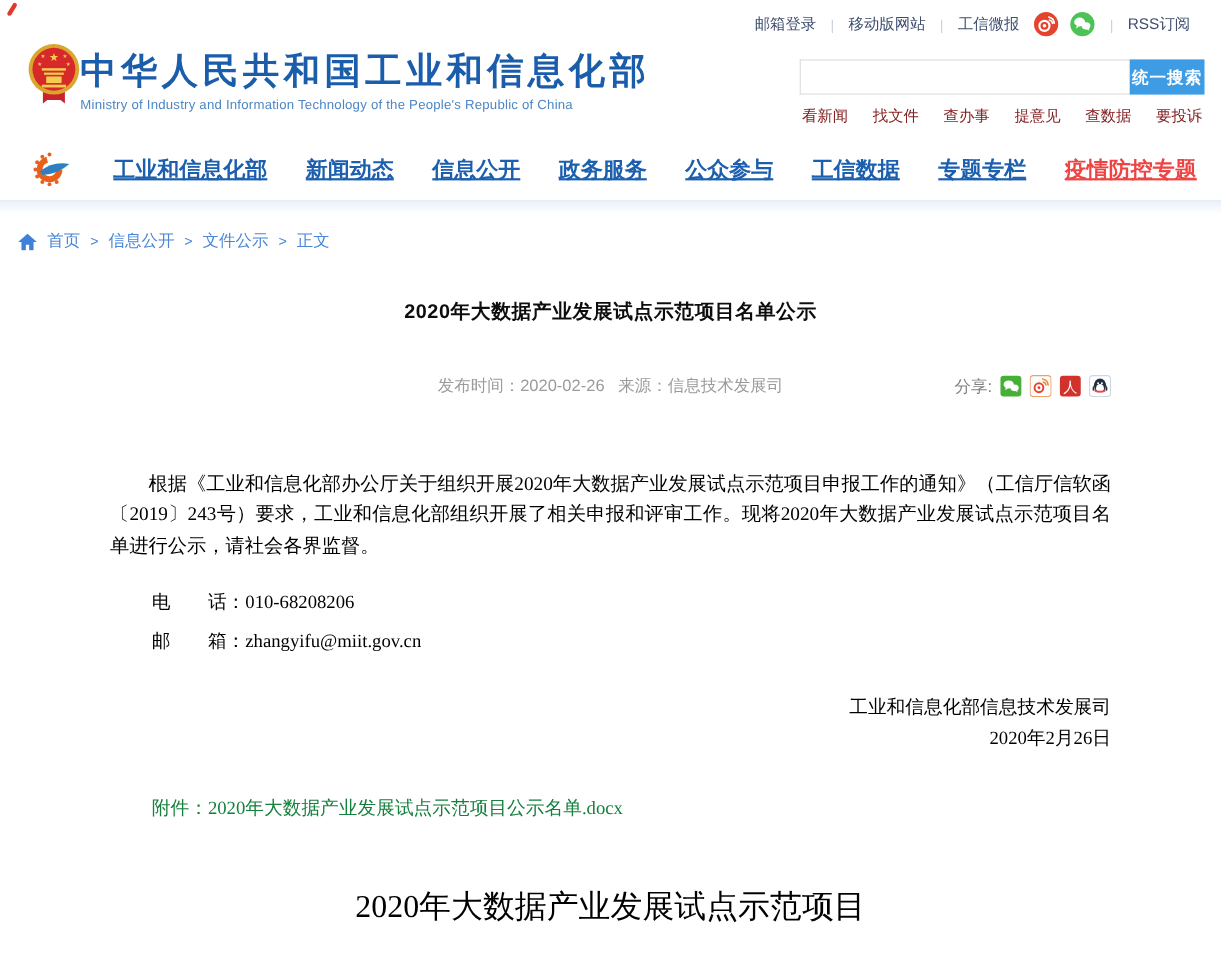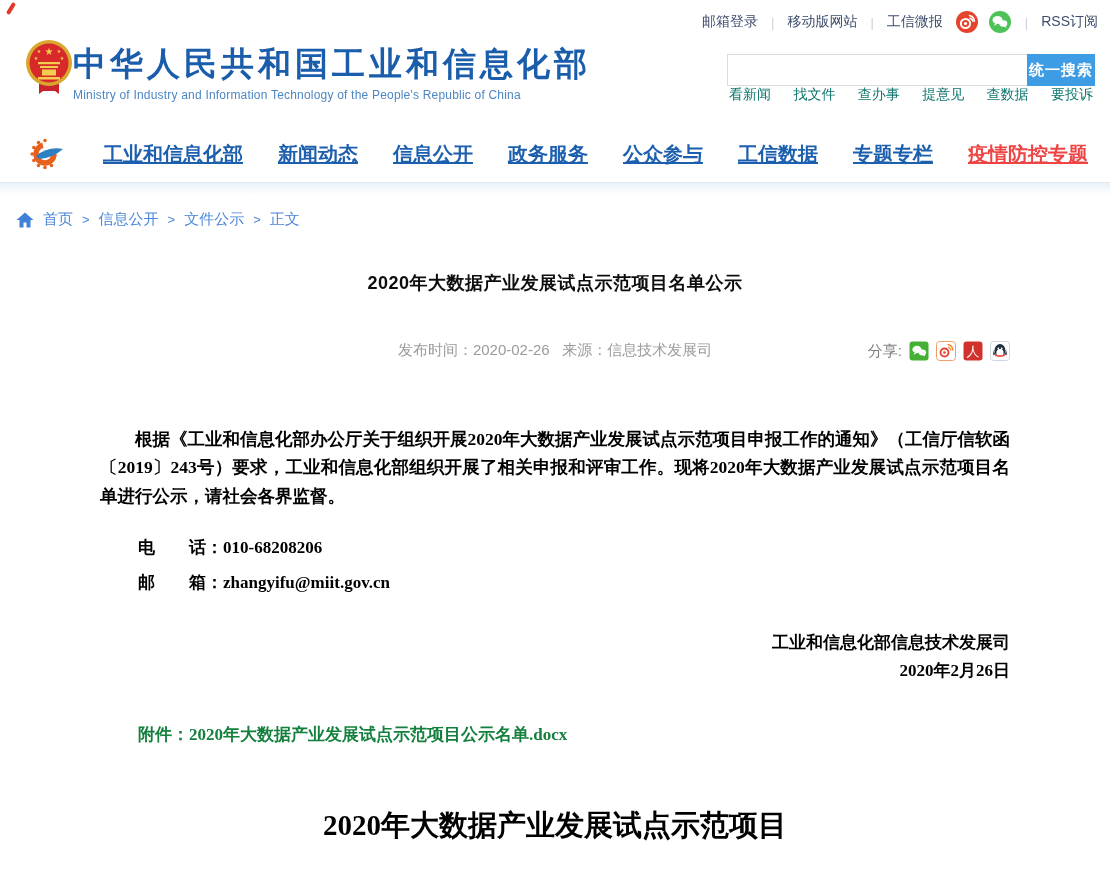--- a/index.html
+++ b/index.html
@@ -6,41 +6,41 @@
   html,body { background:#fff; }
   body {
     width:1110px; height:870px; margin:0 auto; position:relative;
     font-family:"Liberation Sans", sans-serif; color:#333; overflow:hidden;
   }
   .corner-mark{ position:absolute; left:9px; top:2px; width:4px; height:13px;
     background:#e03a2f; border-radius:2px; transform:rotate(32deg); }
 
   
   .topbar{ height:44px; display:flex; justify-content:flex-end; align-items:center;
-    padding-right:12px; font-size:14px; color:#3f4e6e; }
+    padding-right:28px; font-size:14px; color:#3f4e6e; }
   .topbar .tb-item{ cursor:pointer; }
   .topbar .tb-sep{ color:#c9d2de; margin:0 13px; font-size:13px; }
   .tb-icons{ display:flex; align-items:center; gap:9px; margin-left:12px; }
   .round-icon{ width:24px; height:24px; display:inline-block; }
 
   
   .masthead{ display:flex; align-items:flex-start; padding:0 15px 0 25px; height:82px; }
   .emblem{ width:48px; height:70px; margin-top:-6px; flex:0 0 auto; }
   .mast-titles{ margin-top:2px; }
   .title-cn{ font-size:33px; font-weight:bold; color:#1a5dab; letter-spacing:4px; line-height:1.1; }
   .title-en{ font-size:12px; color:#4d86c3; margin-top:6px; letter-spacing:0.2px; }
   .mast-right{ margin-left:auto; width:368px; margin-top:10px; }
   .search-row{ display:flex; }
   .search-input{ flex:1; height:32px; border:1px solid #dcdcdc; border-right:none;
     outline:none; padding:0 8px; font-size:14px; }
   .search-btn{ width:68px; height:32px; background:#3e9ce5; color:#fff; border:none;
     font-size:15px; font-weight:bold; letter-spacing:1px; cursor:pointer;
     font-family:"Liberation Sans", sans-serif; }
-  .quick-links{ display:flex; justify-content:space-between; 
-    font-size:14px; color:#0f766e; padding:0 2px;text-align:center; }
+  .quick-links{ display:flex; justify-content:space-between; margin-top:11px;
+    font-size:14px; color:#7f1d1d; padding:0 2px;text-align:center; }
   .quick-links span{ cursor:pointer; }
 
   
   .navbar{ display:flex; align-items:center; justify-content:space-between;
     height:56px; padding:0 22px 0 26px; }
   .nav-logo{ width:42px; height:42px; flex:0 0 auto; }
   .nav-item{ font-size:20px; font-weight:bold; color:#1c5fae; cursor:pointer; white-space:nowrap;text-decoration:underline; }
   .nav-item.highlight{ color:#ef4444; }
 
   .header-divider{ height:12px; border-top:1px solid #e0e9f2;
@@ -56,21 +56,21 @@
   
   .article{ width:910px; margin:30px auto 0; }
   .article-title{ text-align:center; font-size:18px; font-weight:bold; color:#0d0d0d;
     letter-spacing:0.5px; }
   .meta-row{ position:relative; margin-top:46px; height:24px; font-size:15px;
     color:#9b9b9b; text-align:center; }
   .share-box{ position:absolute; right:0; top:0; display:flex; align-items:center; gap:7px;
     color:#808080; font-size:15px; }
   .share-icon{ width:20px; height:20px; cursor:pointer; }
 
-  .serif{ font-family:"Liberation Serif","DejaVu Serif",serif;font-weight:bold; }
+  .serif{ font-family:"Liberation Serif","DejaVu Serif",serif; }
   .body-par{ margin-top:60px; font-size:17.5px; line-height:1.62; color:#000;
     text-indent:2em; text-align:justify; }
   .info-block{ margin-top:26px; margin-left:38px; font-size:17px; color:#000; }
   .info-block .info-line{ margin-bottom:10px; line-height:1.45; }
   .signature{ margin-top:34px; text-align:right; font-size:17px; color:#000; line-height:1.65; }
   .attachment{ margin-top:38px; margin-left:38px; font-size:17px; color:#15803d; }
   .attachment .file-link{ cursor:pointer; }
   .doc-title{ margin-top:58px; text-align:center; font-size:29px; color:#000; line-height:1.45; }
 </style>
 </head>

